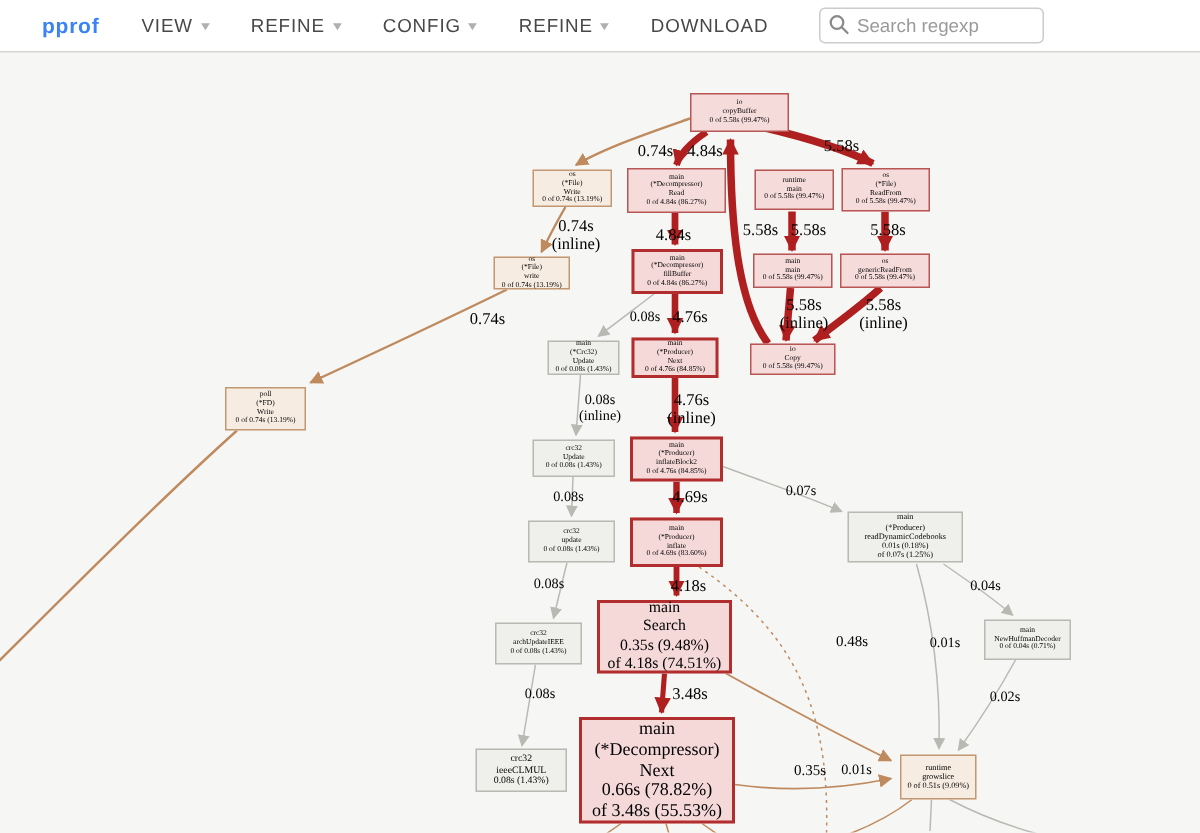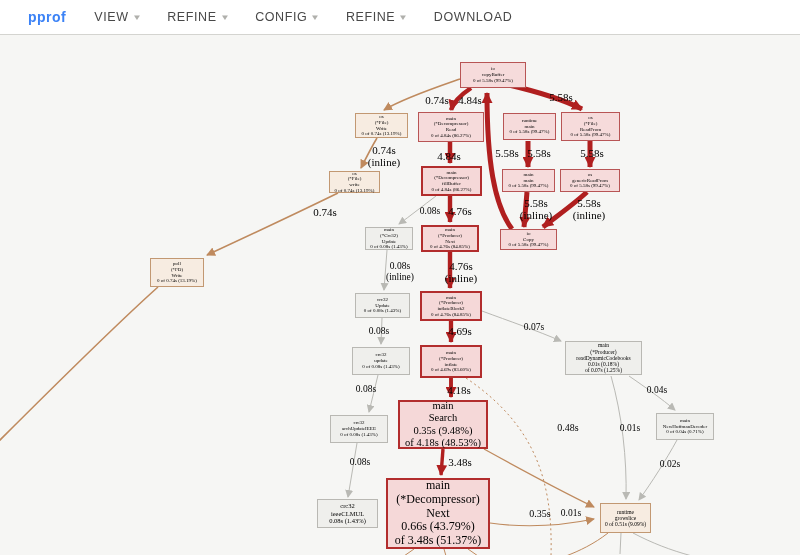--- a/index.html
+++ b/index.html
@@ -208,38 +208,38 @@
       </div>
       <div class="node gray" style="left: 330px; top: 415px; width: 58px; height: 28px; font-size: 5px;">
         <div>crc32</div>
         <div>archUpdateIEEE</div>
         <div>0 of 0.08s (1.43%)</div>
       </div>
       <div class="node hotB" style="left: 398px; top: 400px; width: 90px; height: 49px; font-size: 10.5px;">
         <div>main</div>
         <div>Search</div>
         <div>0.35s (9.48%)</div>
-        <div>of 4.18s (48.53%)</div>
+        <div>of 4.18s (74.51%)</div>
       </div>
       <div class="node gray" style="left: 656px; top: 413px; width: 58px; height: 27px; font-size: 5px;">
         <div>main</div>
         <div>NewHuffmanDecoder</div>
         <div>0 of 0.04s (0.71%)</div>
       </div>
       <div class="node gray" style="left: 317px; top: 499px; width: 61px; height: 29px; font-size: 6.5px;">
         <div>crc32</div>
         <div>ieeeCLMUL</div>
         <div>0.08s (1.43%)</div>
       </div>
       <div class="node hotB" style="left: 386px; top: 478px; width: 104px; height: 71px; font-size: 12px;">
         <div>main</div>
         <div>(*Decompressor)</div>
         <div>Next</div>
-        <div>0.66s (43.79%)</div>
-        <div>of 3.48s (51.37%)</div>
+        <div>0.66s (78.82%)</div>
+        <div>of 3.48s (55.53%)</div>
       </div>
       <div class="node tan" style="left: 600px; top: 503px; width: 51px; height: 30px; font-size: 5.5px;">
         <div>runtime</div>
         <div>growslice</div>
         <div>0 of 0.51s (9.09%)</div>
       </div>
     </div>
 </div>
 
 <div id="header">
@@ -258,13 +258,20 @@
         <span class="caret">▼</span>
       </div>
       <div class="menu-item">
         <span>REFINE</span>
         <span class="caret">▼</span>
       </div>
       <div class="menu-item">
         <span>DOWNLOAD</span>
       </div>
     </div>
+  <div id="searchbox">
+    <svg id="search-icon" width="14" height="14" viewBox="0 0 14 14">
+      <circle cx="6" cy="6" r="4.2" fill="none" stroke="#8a8a8a" stroke-width="1.5"></circle>
+      <line x1="9.2" y1="9.2" x2="13" y2="13" stroke="#8a8a8a" stroke-width="1.5" stroke-linecap="round"></line>
+    </svg>
+    <input id="search-input" value="" placeholder="Search regexp" style="">
+  </div>
 </div>
 
 </body></html>

